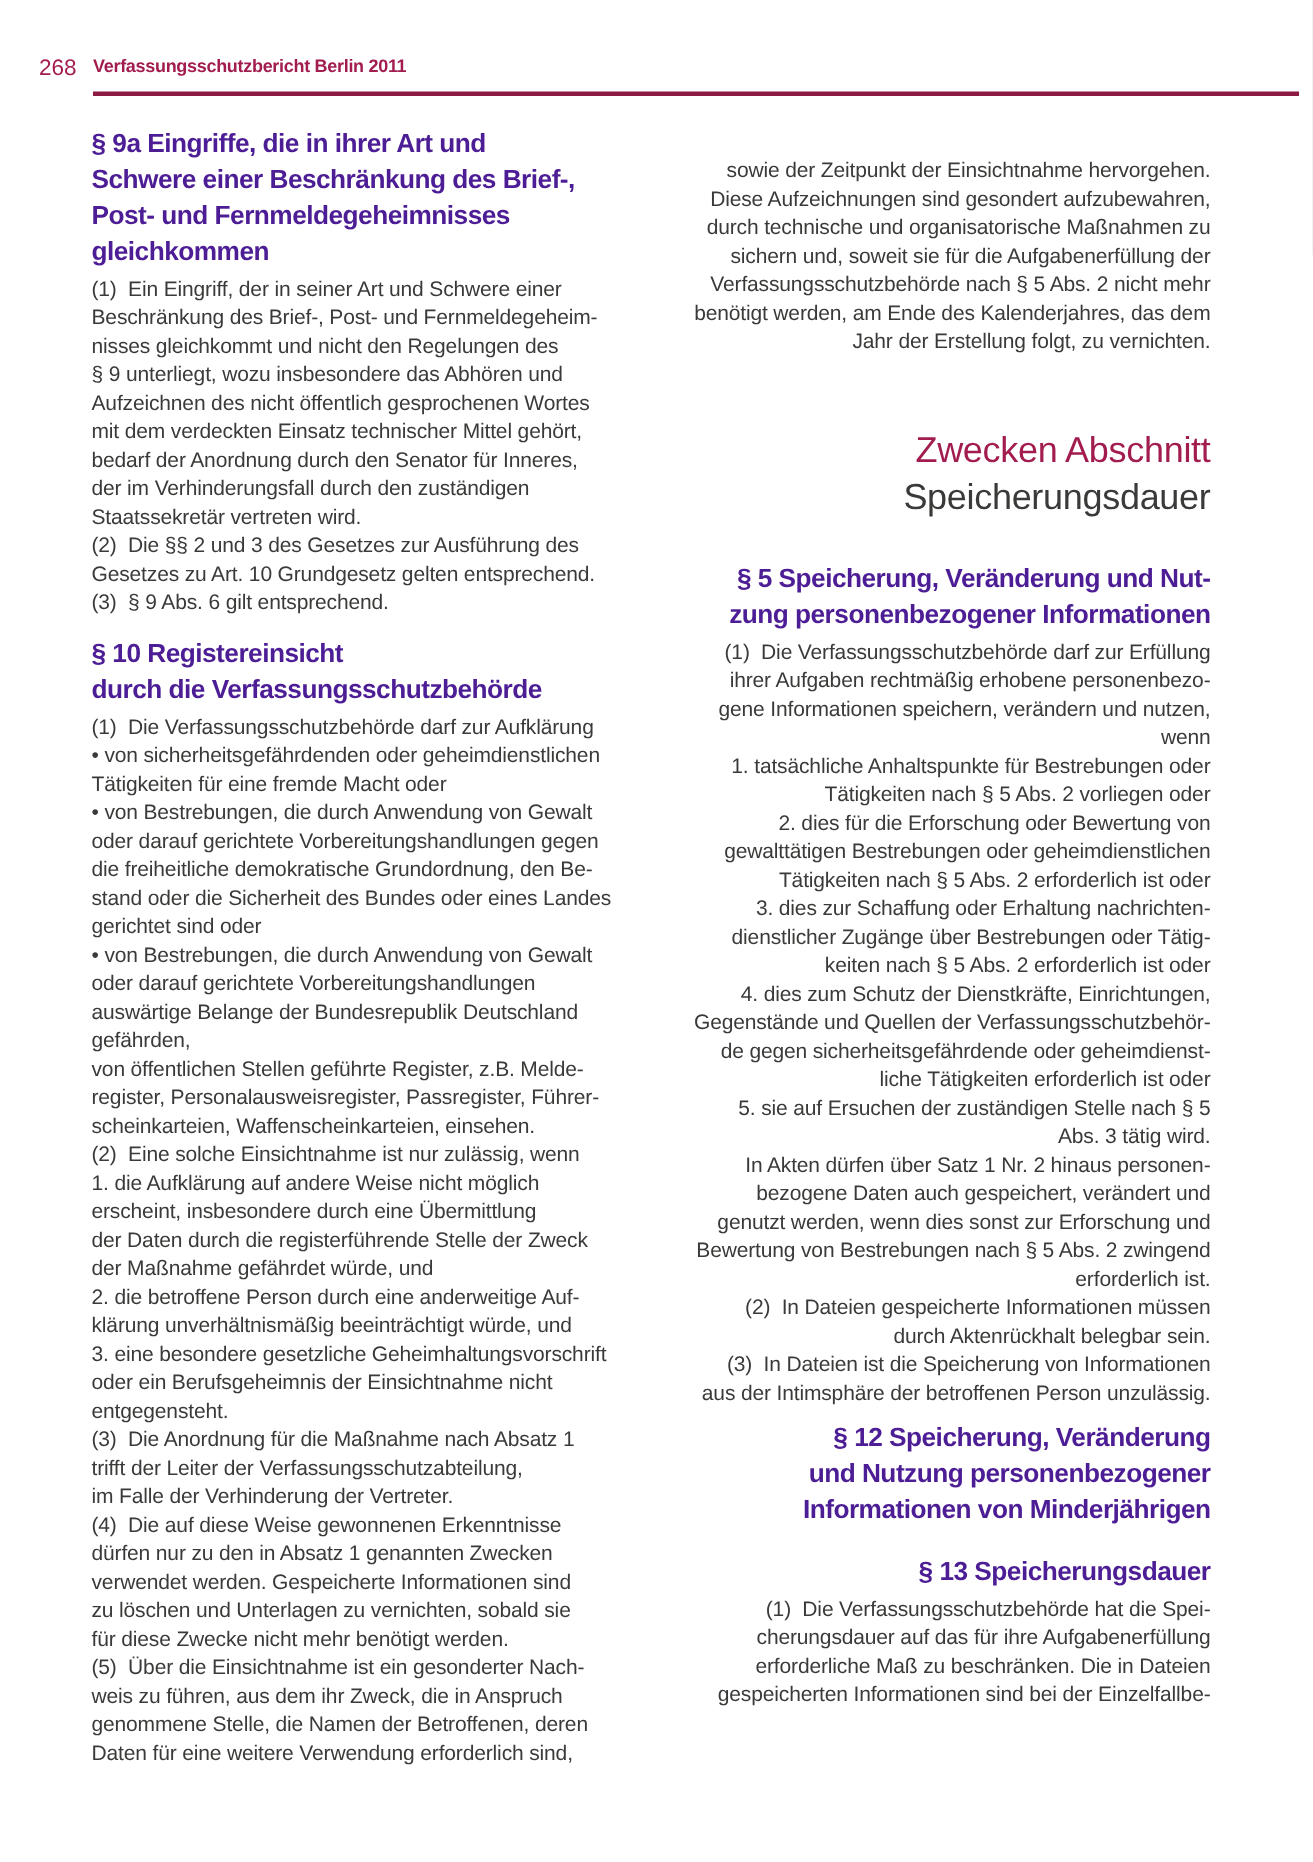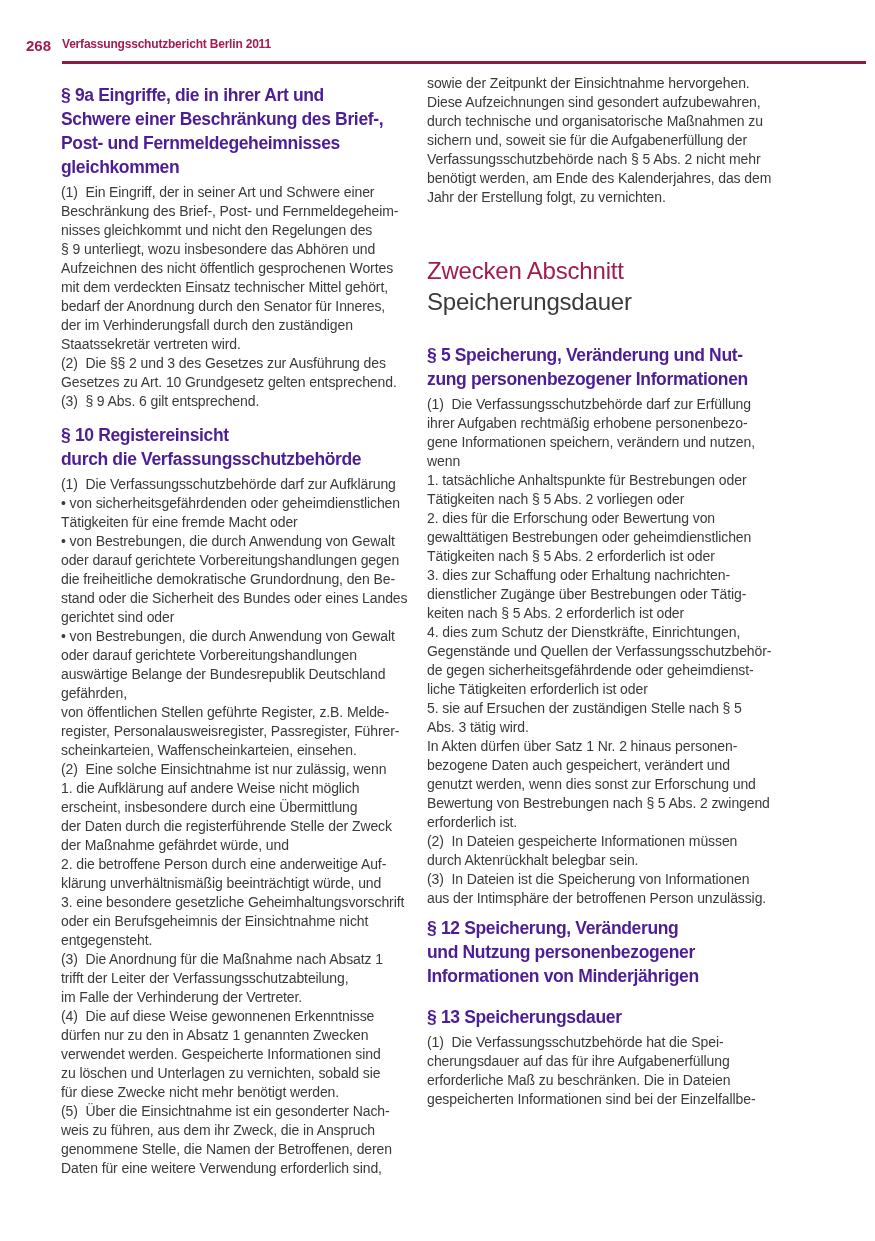--- a/index.html
+++ b/index.html
@@ -10,35 +10,35 @@
     margin: 0 auto;
     background: #ffffff;
     font-family: "Liberation Sans", sans-serif;
     color: #3a3a38;
     overflow: hidden;
   }
   
   .page-header { position: absolute; top: 37px; left: 0; width: 100%; }
   .page-number {
     position: absolute; left: 26px; top: 0;
-    font-size: 15px; font-weight: bold; color: #a21c4f;
+    font-size: 15px; font-weight: normal; color: #a21c4f;
   }
   .header-title {
     position: absolute; left: 62px; top: 0;
     font-size: 12px; font-weight: bold; color: #a21c4f;
     letter-spacing: -0.2px;
   }
   .header-rule {
     position: absolute; left: 62px; top: 24px;
     width: 804px; height: 3px; background: #8e1a44;
   }
   
   .col { position: absolute; top: 0; }
   .col-left  { left: 61px;  top: 83px; width: 366px; }
-  .col-right { left: 427px; top: 74px; width: 380px; }
+  .col-right { left: 427px; top: 104px; width: 380px; text-align: right; }
 
   .lines { white-space: pre-line; }
 
   .body-text {
     font-size: 14px;
     line-height: 19px;
     color: #3a3a38;
     letter-spacing: -0.1px;
     margin: 0;
   }

